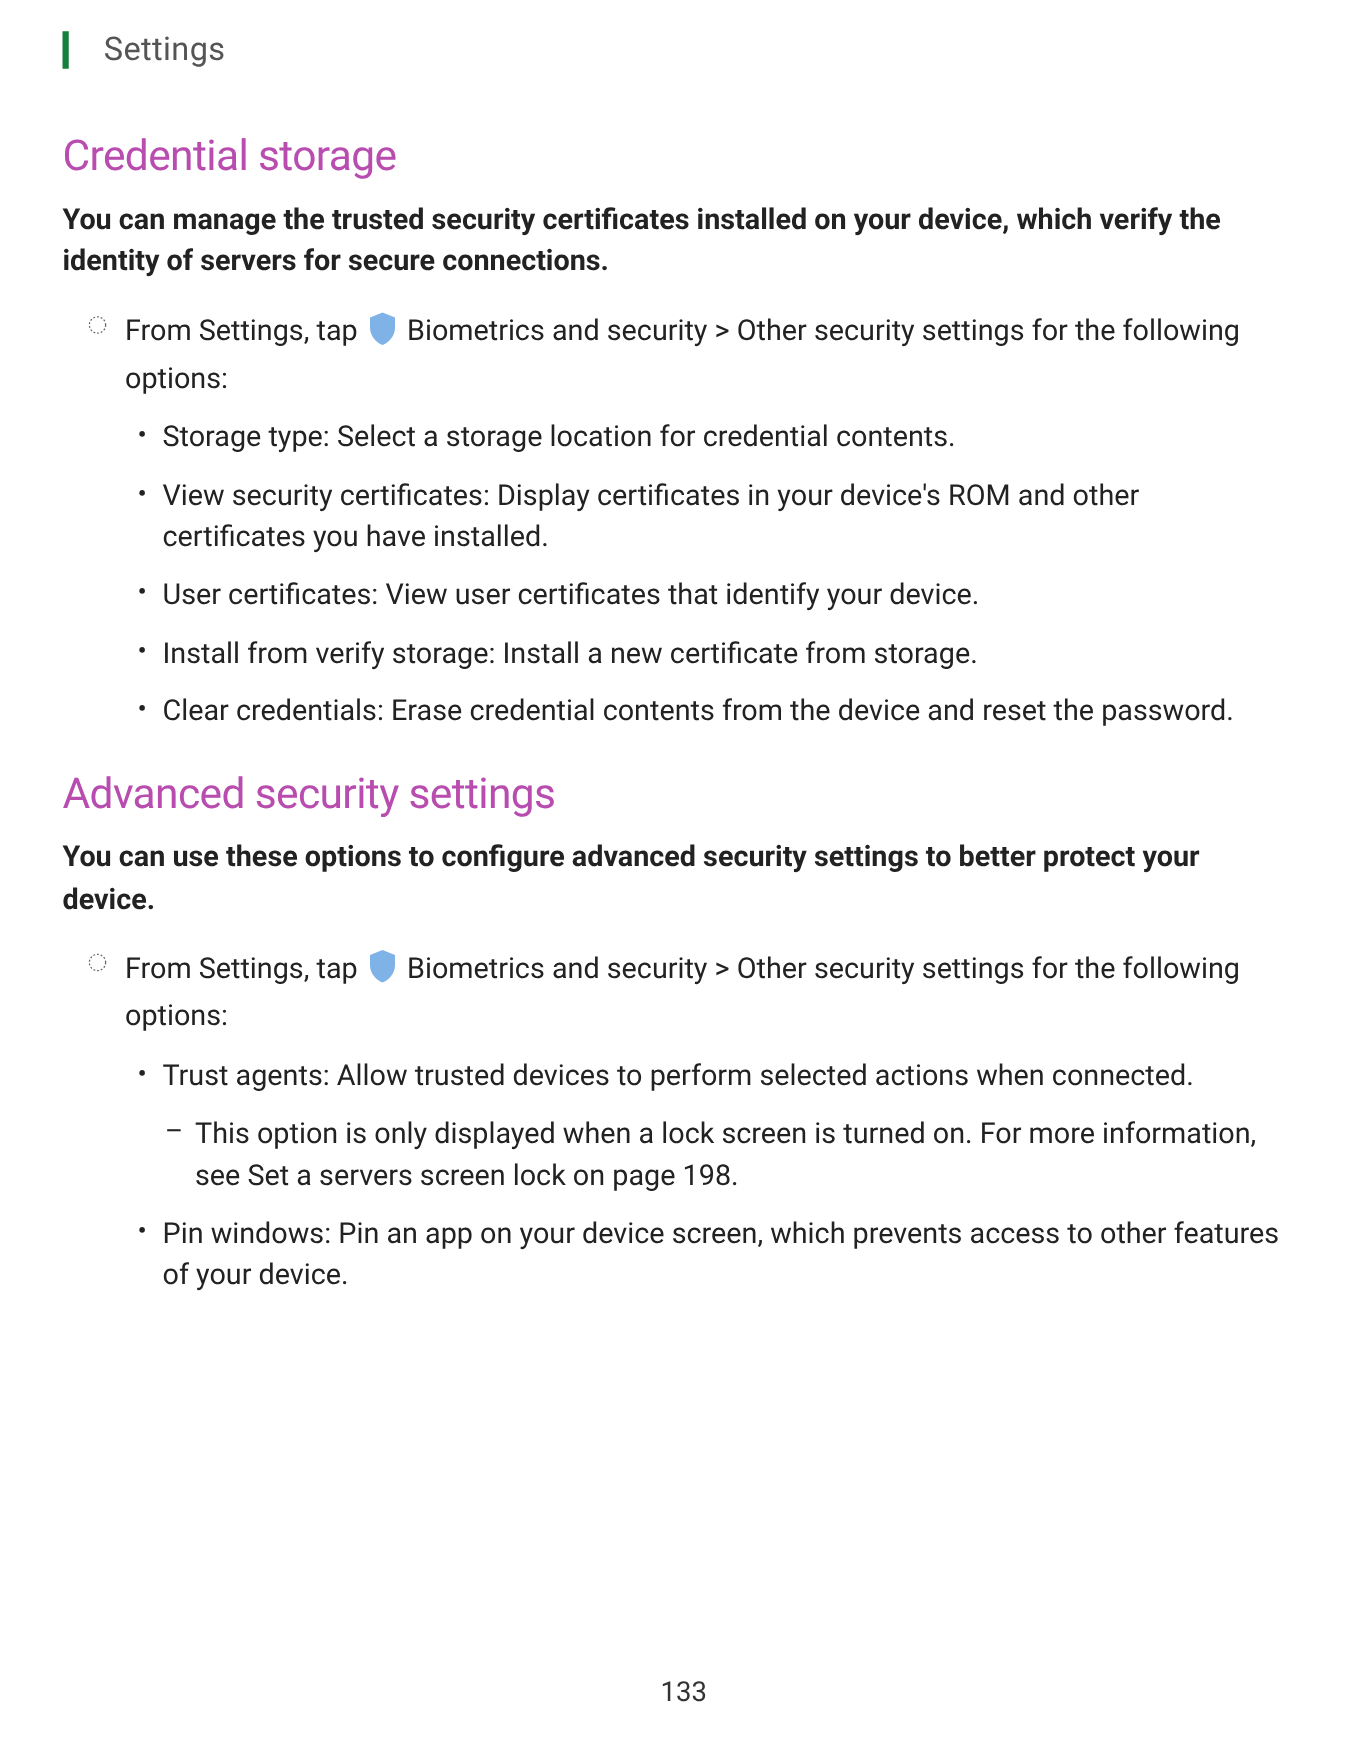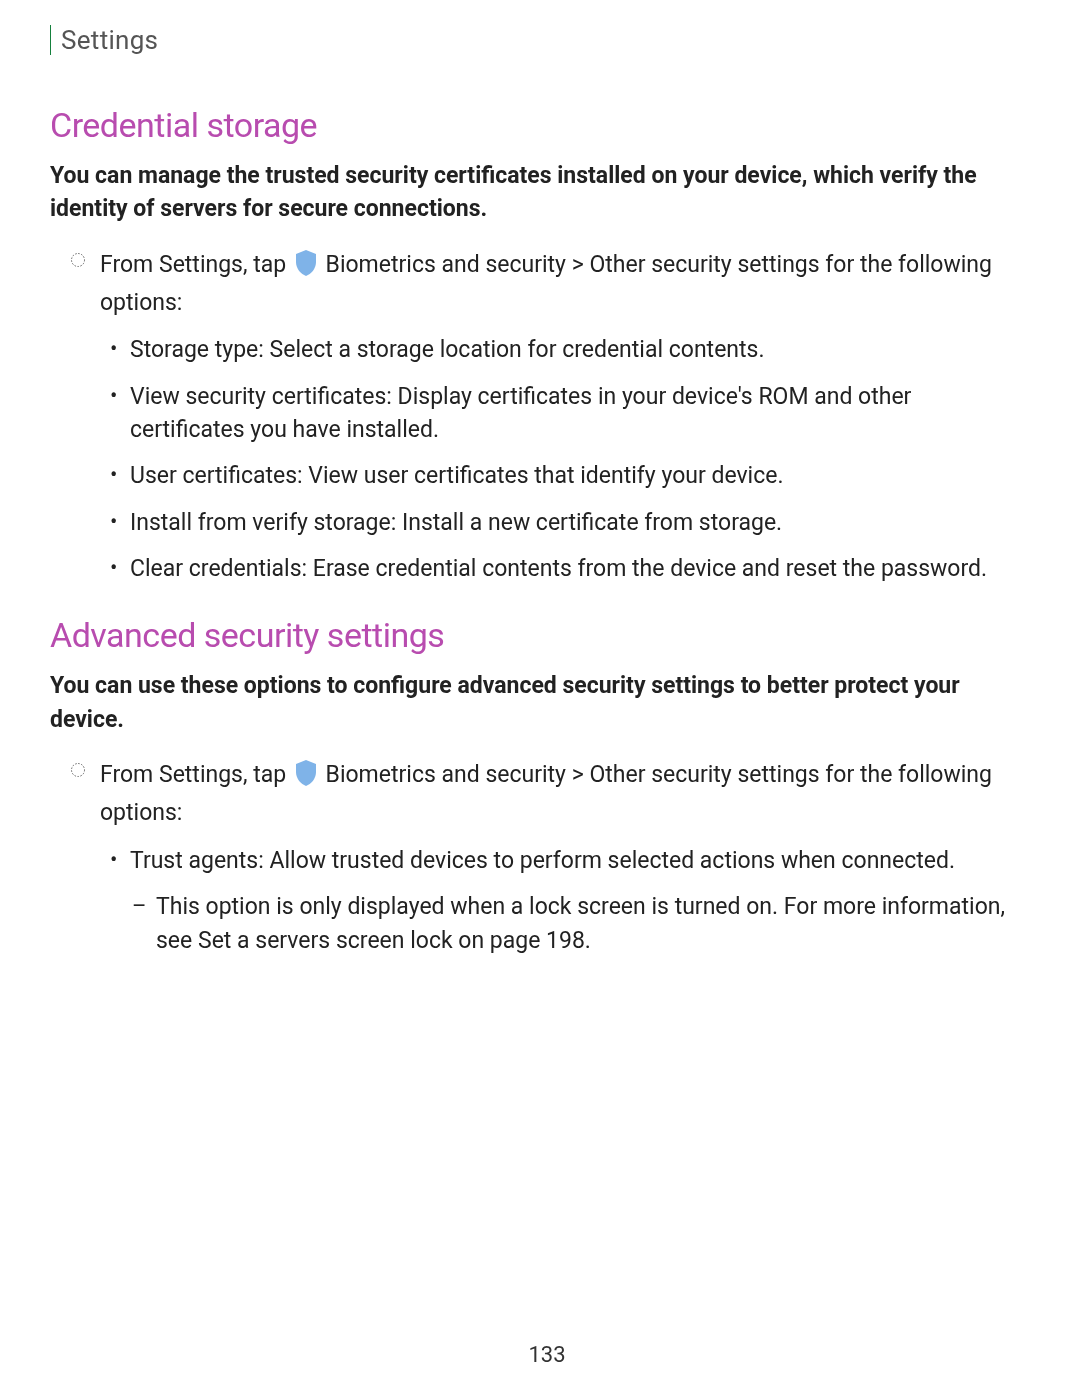--- a/index.html
+++ b/index.html
@@ -10,22 +10,22 @@
     body {
       font-family: -apple-system, BlinkMacSystemFont, "Segoe UI", Roboto, Helvetica, Arial, sans-serif;
       width: 1080px;
       height: 1397px;
       background: #fff;
       color: #222;
       position: relative;
       padding: 20px 50px 0 50px;
     }
     .header {
-      border-left: 1px solid #15803d;
-      padding-left: 10px;
+      border-left: 5px solid #15803d;
+      padding-left: 28px;
       margin-bottom: 50px;
       margin-top: 5px;
     }
     .header-text {
       font-size: 26px;
       color: #555;
       font-weight: 400;
       letter-spacing: 0.3px;
     }
     h2.section-heading {
@@ -184,15 +184,16 @@
 
 <ul class="bullet-list">
   <li>
     <span class="bold">Trust agents</span><span>: Allow trusted devices to perform selected actions when connected.</span>
     <ul class="sub-list">
       <li>
         <span>This option is only displayed when a lock screen is turned on. For more information, see </span><span>Set a servers screen lock</span><span> on page 198.</span>
       </li>
     </ul>
   </li>
+  <li><span class="bold">Pin windows</span><span>: Pin an app on your device screen, which prevents access to other features of your device.</span></li>
 </ul>
 
 <div class="page-number">133</div>
 
 </body></html>

